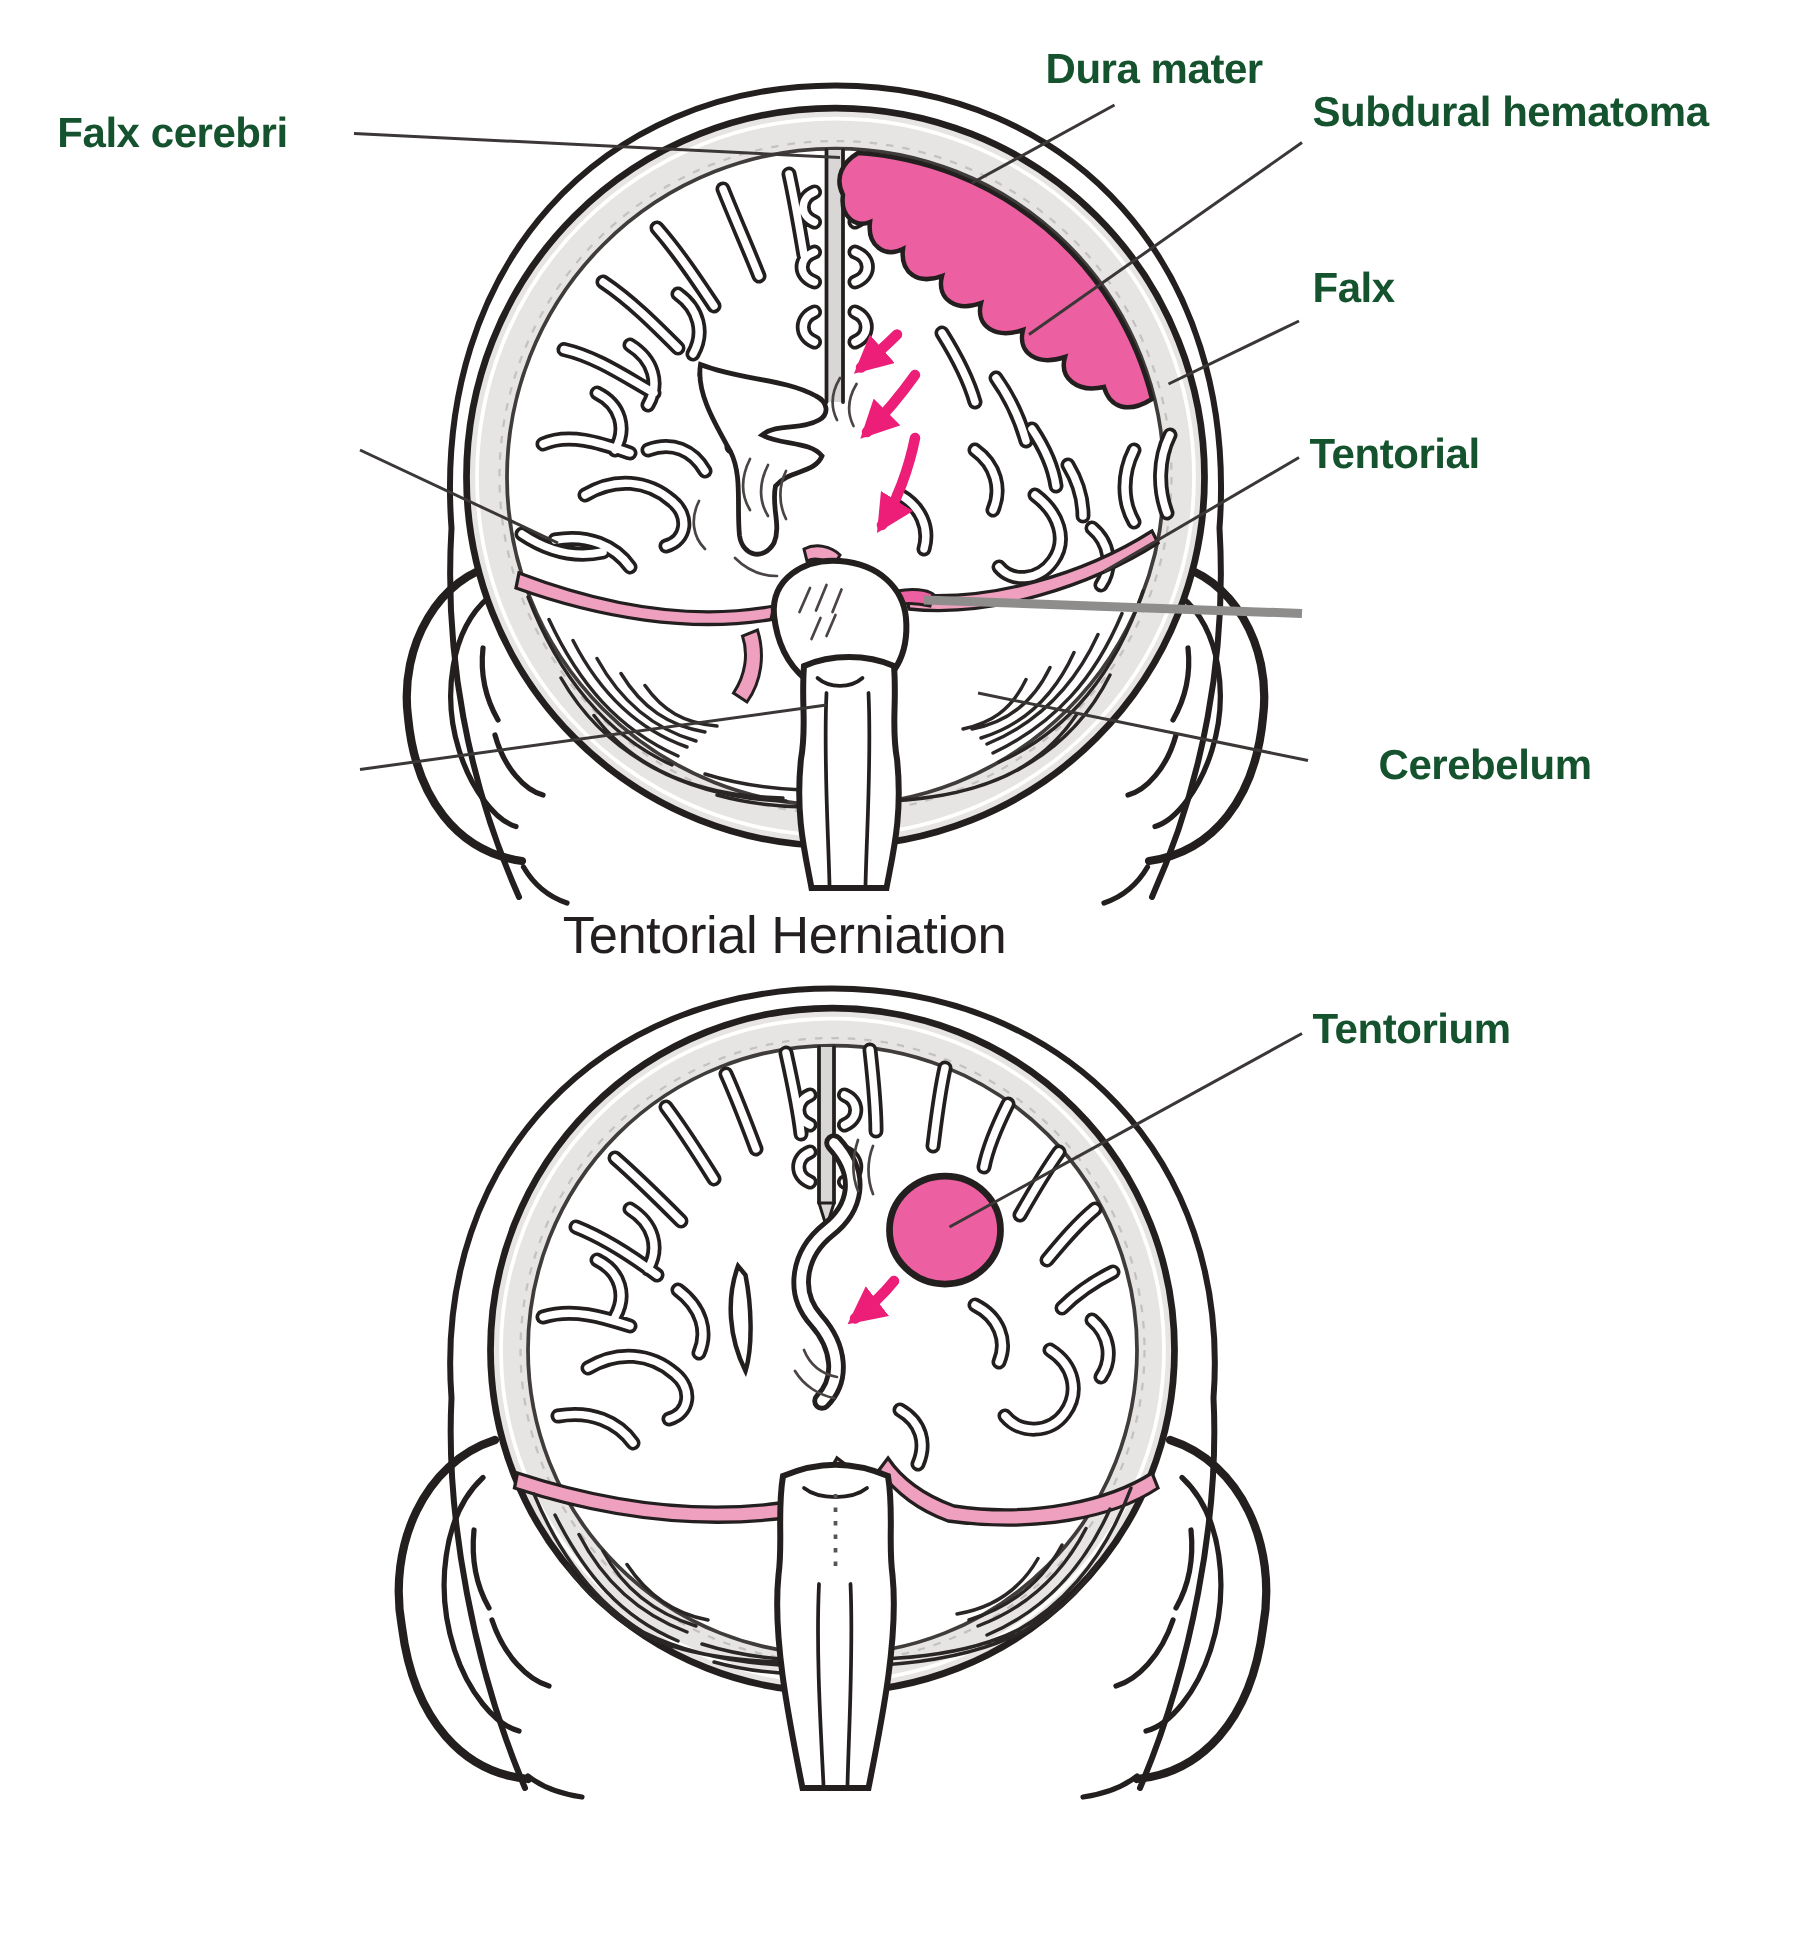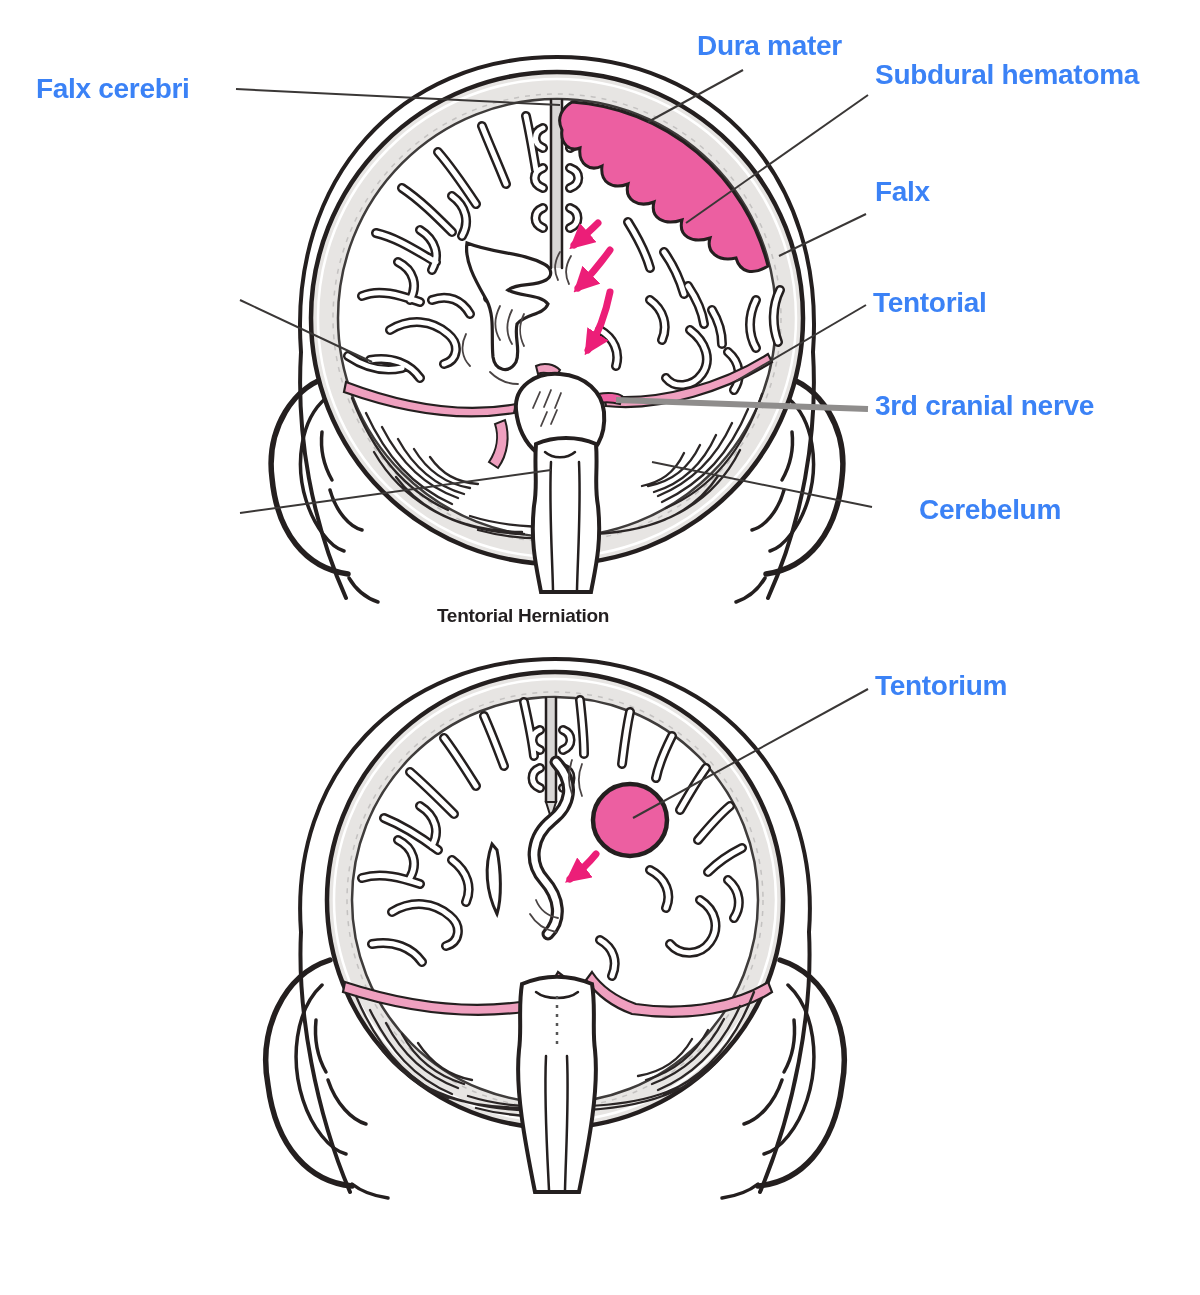--- a/index.html
+++ b/index.html
@@ -1,22 +1,22 @@
 <!DOCTYPE html>
 <html><head>
 <meta charset="utf-8">
 <style>
   html,body{margin:0;padding:0;background:#ffffff;}
   .stage{position:relative;width:1200px;height:1295px;background:#fff;overflow:hidden;
          font-family:"Liberation Sans",sans-serif;}
   .stage svg{position:absolute;left:0;top:0;}
-  .lbl{position:absolute;font-weight:700;font-size:28px;line-height:1.05;color:#3b82f6;
+  .lbl{position:absolute;font-weight:700;font-size:28px;line-height:1.05;color:#14532d;
        white-space:nowrap;letter-spacing:-0.3px;}
-  .lbl.r{text-align:left;padding-left:36px;}
-  .cap{position:absolute;font-weight:700;font-size:19px;line-height:1.05;color:#231f20;
+  .lbl.r{text-align:center;}
+  .cap{position:absolute;font-weight:400;font-size:35px;line-height:1.05;color:#231f20;
        width:400px;text-align:center;letter-spacing:-0.3px;}
   
   .ink{stroke:#241f1f;fill:none;stroke-linecap:round;stroke-linejoin:round;}
   .gyrA{stroke:#241f1f;stroke-width:10;fill:none;stroke-linecap:round;stroke-linejoin:round;}
   .gyrB{stroke:#ffffff;stroke-width:5;fill:none;stroke-linecap:round;stroke-linejoin:round;}
   .cingA{stroke:#241f1f;stroke-width:13;fill:none;stroke-linecap:round;}
   .cingB{stroke:#ffffff;stroke-width:6.5;fill:none;stroke-linecap:round;}
   .leader{stroke:#3a3736;stroke-width:2;fill:none;}
   .folia{stroke:#2b2626;stroke-width:2.3;fill:none;stroke-linecap:round;}
   .hatch{stroke:#4a4444;stroke-width:1.8;fill:none;stroke-linecap:round;}
@@ -191,19 +191,18 @@
       <path class="leader" d="M868,689 L633,818"></path>
     </g>
   </g>
 </svg>
 
 <div class="lbl r" style="left:0;width:230px;top:74px">Falx cerebri</div>
 <div class="lbl" style="left:697px;top:31px">Dura mater</div>
 <div class="lbl" style="left:875px;top:60px">Subdural hematoma</div>
 <div class="lbl" style="left:875px;top:177px">Falx</div>
 <div class="lbl" style="left:873px;top:288px">Tentorial</div>
-<div class="lbl" style="left:875px;top:391px">3rd cranial nerve</div>
 <div class="lbl" style="left:919px;top:495px">Cerebelum</div>
 <div class="cap" style="left:323px;top:606px">Tentorial Herniation</div>
 
 <div class="lbl" style="left:875px;top:671px">Tentorium</div>
 
 </div>
 
 </body></html>

